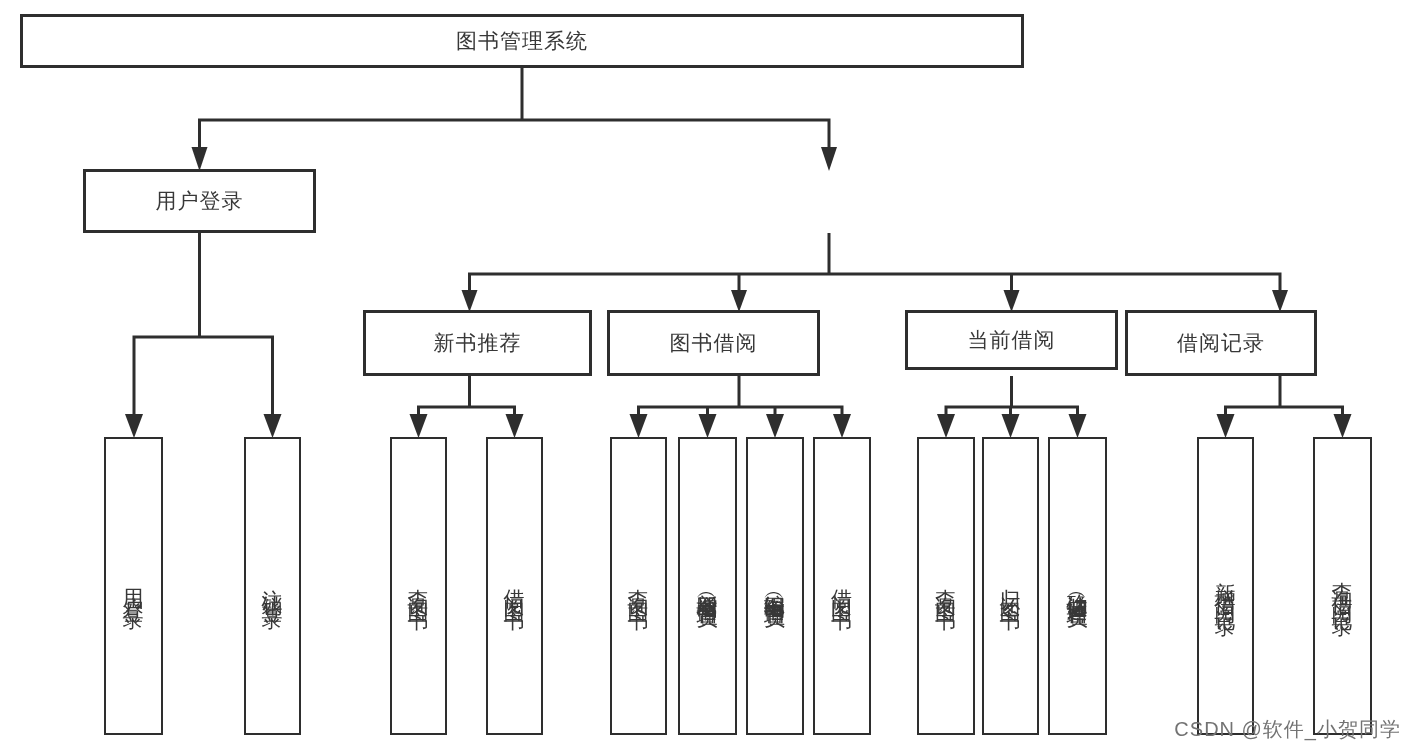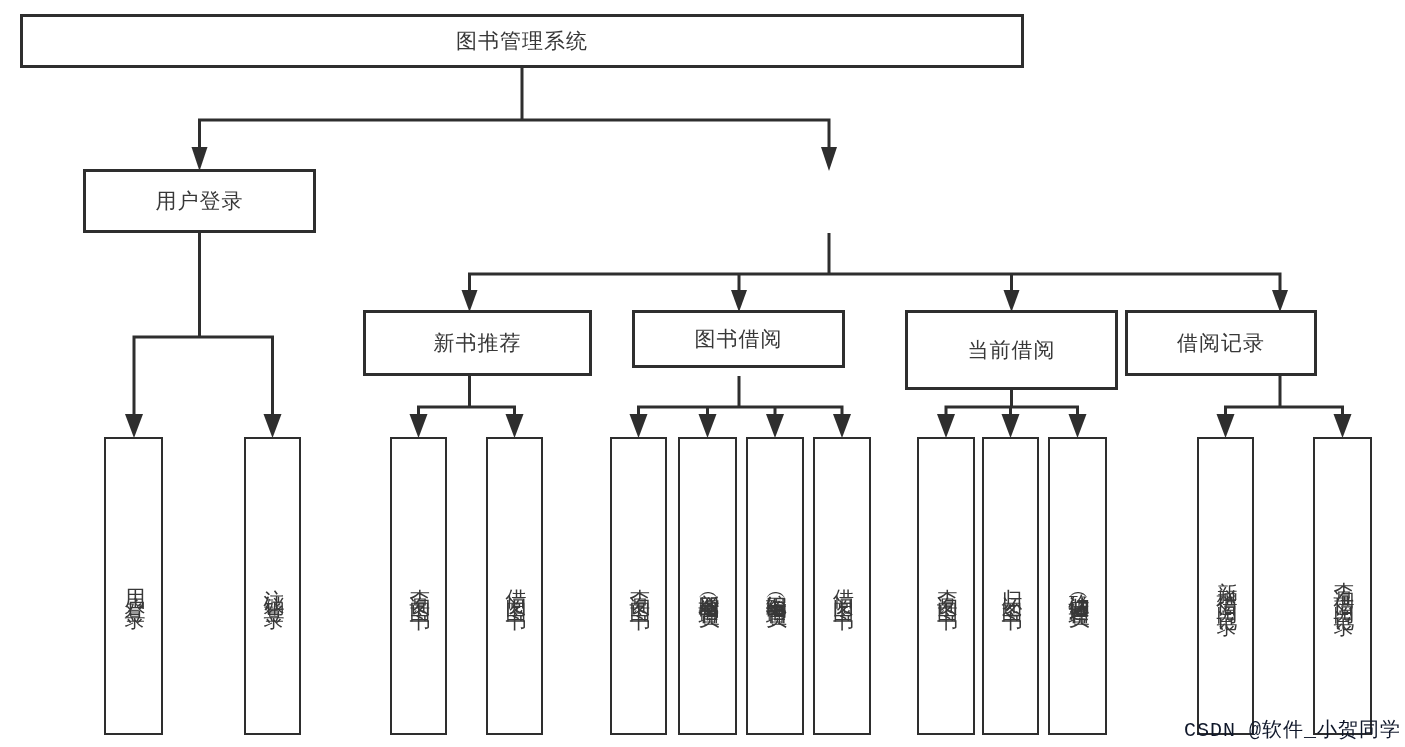--- a/index.html
+++ b/index.html
@@ -1,21 +1,21 @@
 <!DOCTYPE html>
 <html><head>
 <meta charset="utf-8">
 <style>
   html, body { margin: 0; padding: 0; background: #ffffff; }
   .canvas {
     position: relative;
     width: 1405px;
     height: 747px;
     background: #ffffff;
-    font-family: Liberation Mono, monospace;
+    font-family: Liberation Sans, sans-serif;
     overflow: hidden;
   }
   .connectors {
     position: absolute;
     left: 0; top: 0;
     width: 1405px; height: 747px;
     pointer-events: none;
   }
   .box {
     position: absolute;
@@ -36,21 +36,21 @@
     text-orientation: mixed;
     letter-spacing: 7px;
     line-height: 1;
   }
   .vtext.dense { letter-spacing: 2px; }
   .watermark {
     position: absolute;
     right: 4px;
     bottom: 4px;
     font-size: 20px;
-    color: #0f172a;
+    color: #737373;
     letter-spacing: 1px;
     z-index: 3;
     white-space: nowrap;
   }
 </style>
 </head>
 <body>
 
 <div class="canvas">
 
@@ -101,24 +101,24 @@
     <span>图书管理系统</span>
   </div>
 
   <div class="box" style="left:83px;top:169px;width:233px;height:64px">
     <span>用户登录</span>
   </div>
 
   <div class="box" style="left:363px;top:310px;width:229px;height:66px">
     <span>新书推荐</span>
   </div>
-  <div class="box" style="left:632px;top:310px;width:213px;height:58px">
+  <div class="box" style="left:607px;top:310px;width:213px;height:66px">
     <span>图书借阅</span>
   </div>
-  <div class="box" style="left:905px;top:310px;width:213px;height:80px">
+  <div class="box" style="left:905px;top:310px;width:213px;height:60px">
     <span>当前借阅</span>
   </div>
   <div class="box" style="left:1125px;top:310px;width:192px;height:66px">
     <span>借阅记录</span>
   </div>
 
   <div class="box leaf" style="left:104px;top:437px;width:59px;height:298px">
     <span class="vtext">用户登录</span>
   </div>
   <div class="box leaf" style="left:244px;top:437px;width:57px;height:298px">

